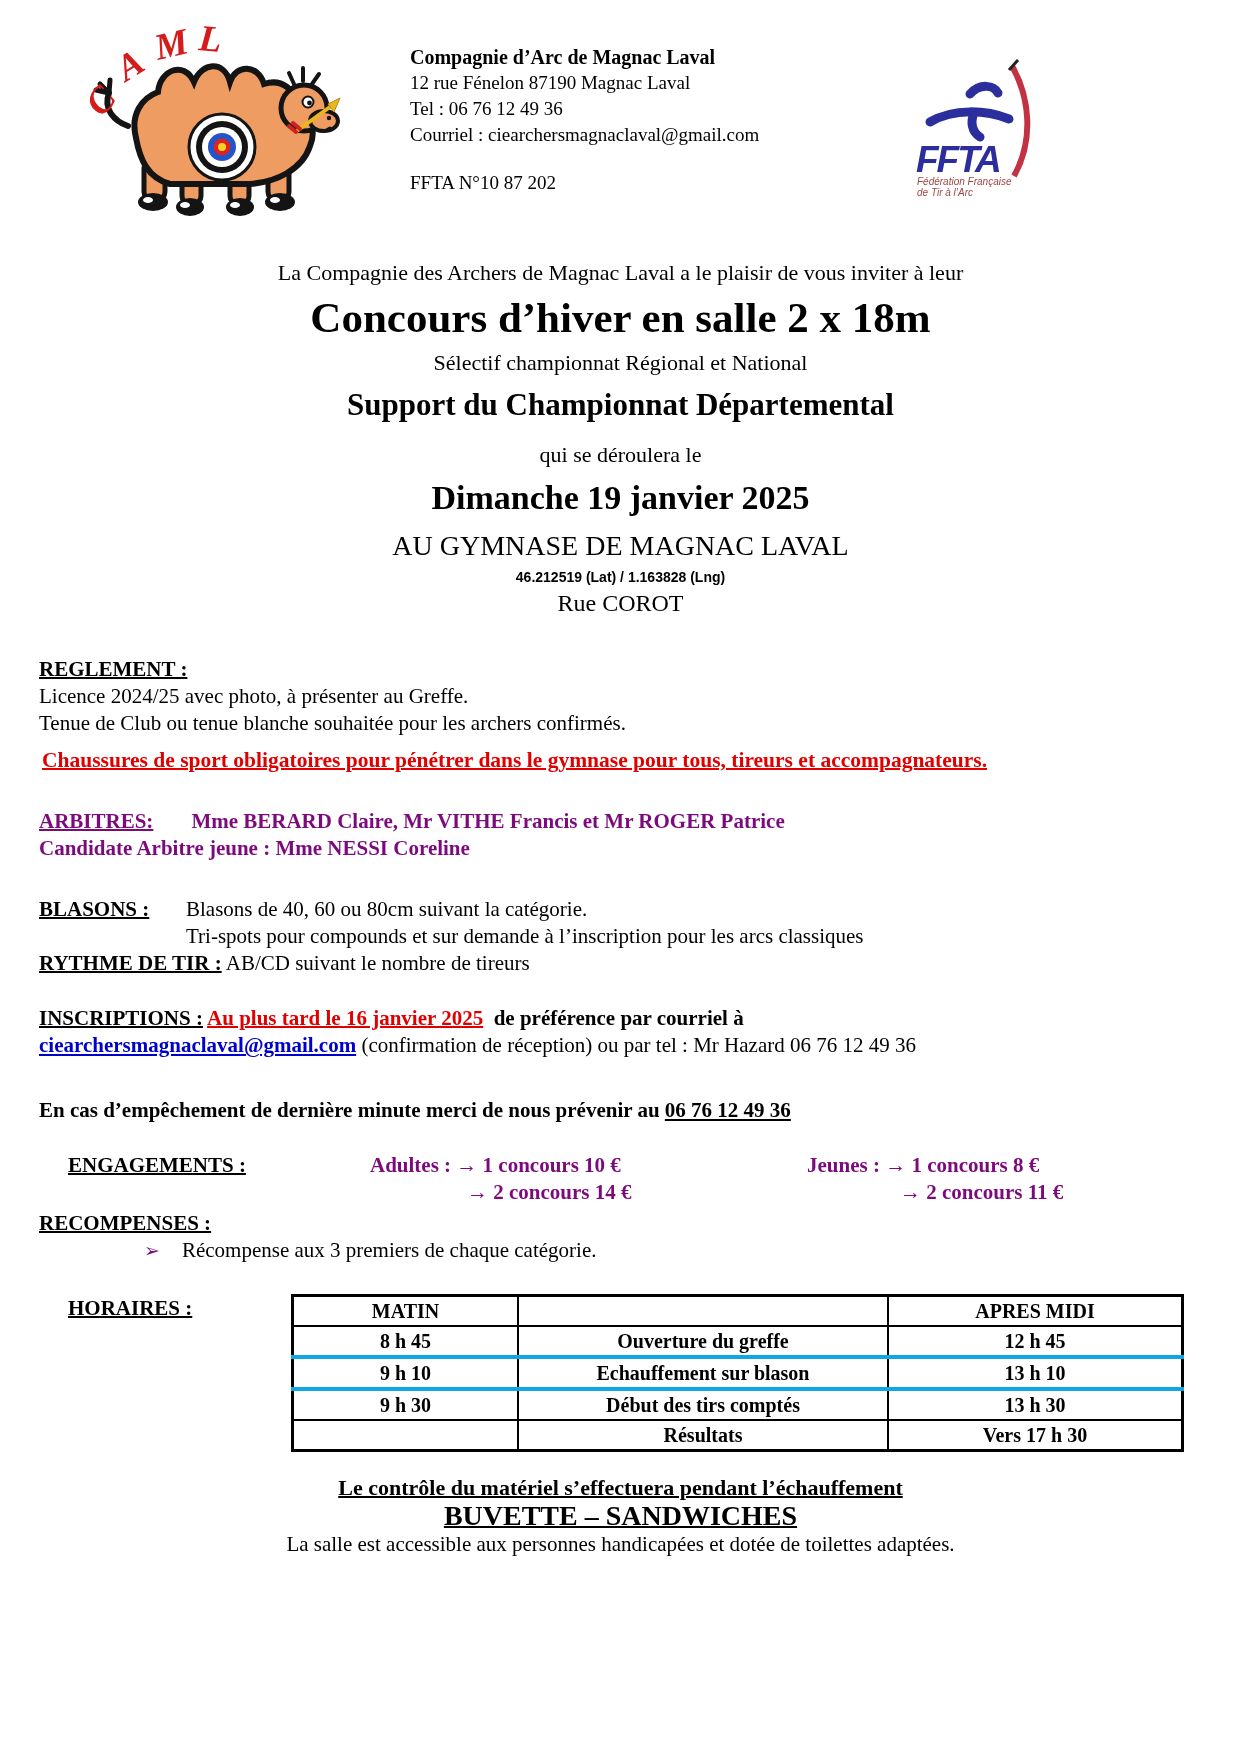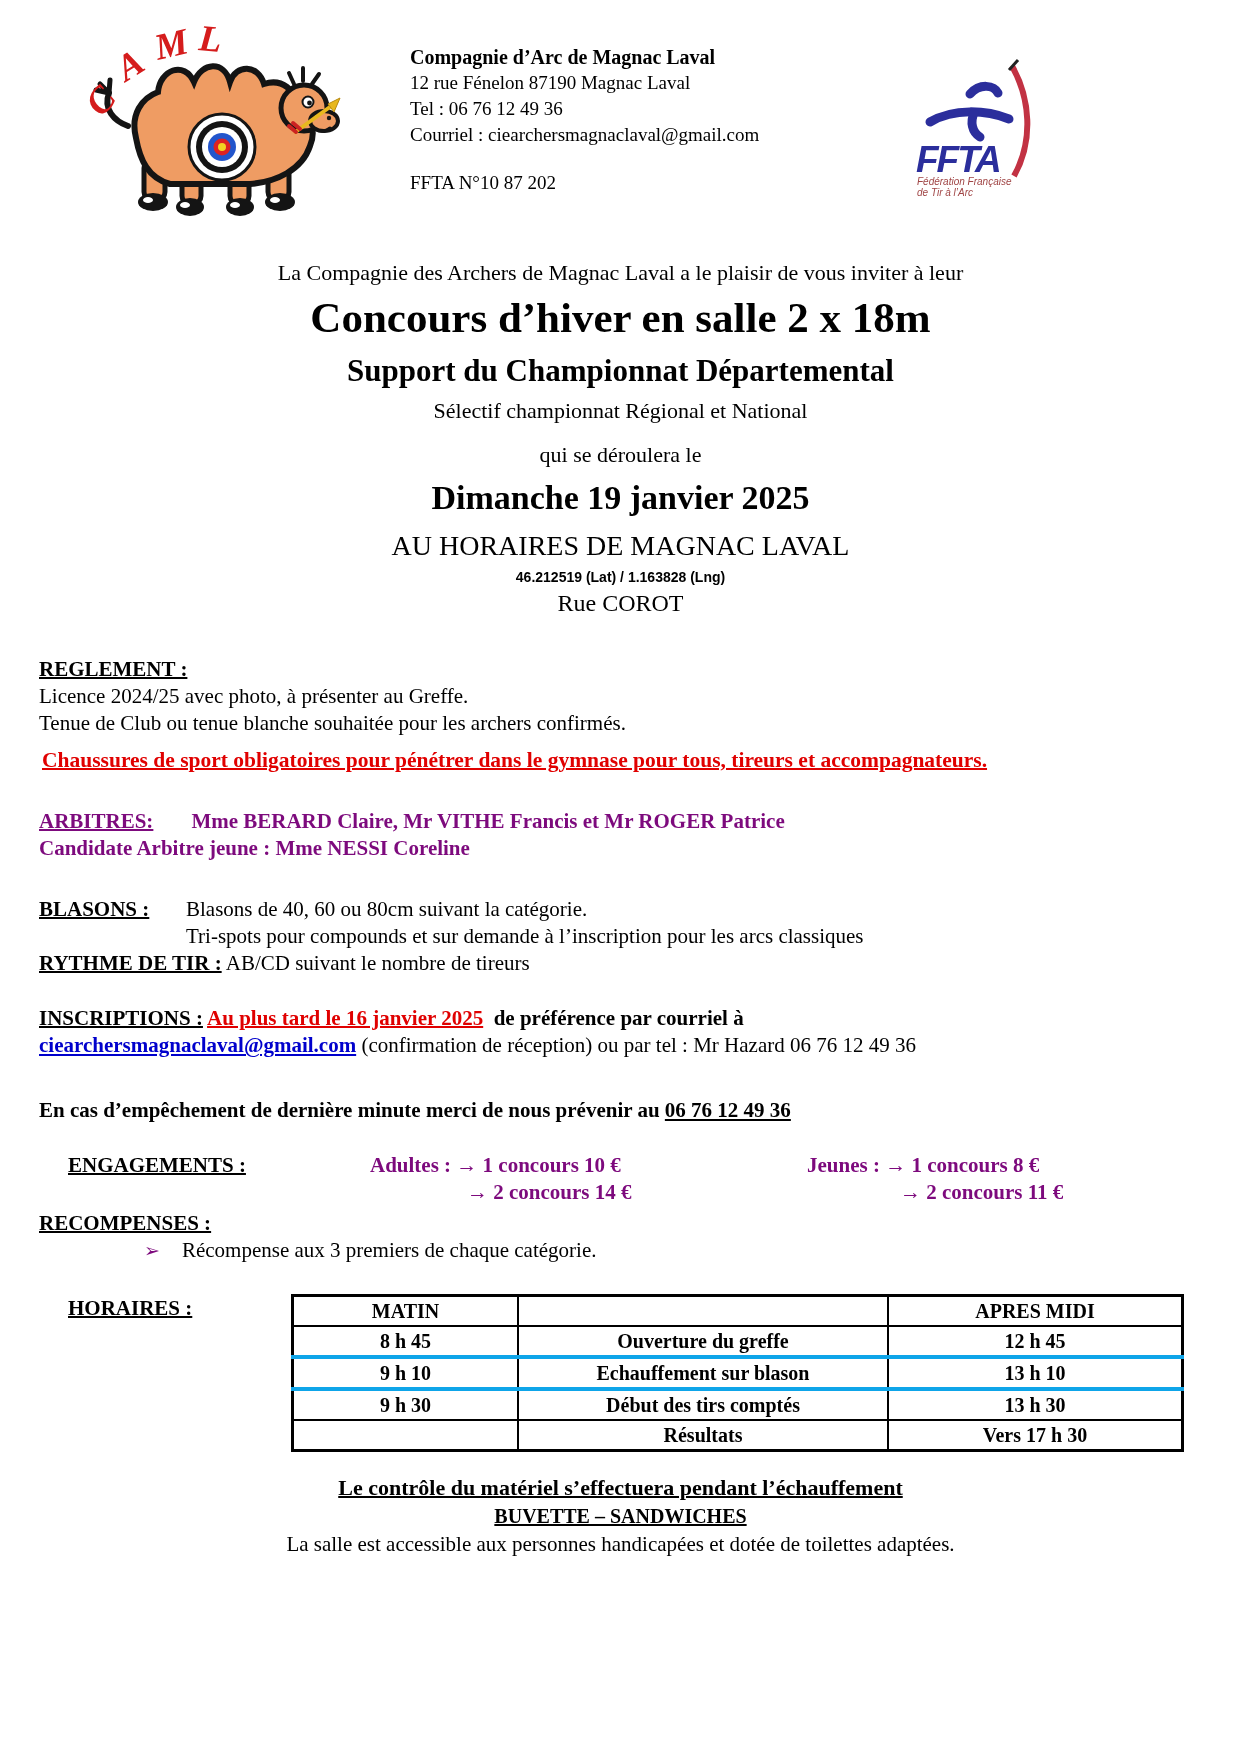--- a/index.html
+++ b/index.html
@@ -60,21 +60,21 @@
   table.hours{border-collapse:collapse;margin-left:291px;font-size:20px;font-weight:bold;}
   table.hours td{border:2px solid #000;height:28px;text-align:center;padding:0 6px;}
   table.hours{border:3px solid #000;}
   table.hours .c1{width:211px;}
   table.hours .c2{width:356px;}
   table.hours .c3{width:280px;}
   table.hours tr.thick td{border-bottom:4px solid #0ea5e9;}
   
   .footer{margin-top:20px;text-align:center;}
   .f-controle{font-size:22px;font-weight:bold;text-decoration:underline;text-decoration-thickness:2px;line-height:28px;}
-  .f-buvette{font-size:20px;font-weight:bold;text-decoration:underline;text-decoration-thickness:2px;line-height:28px;}
+  .f-buvette{font-size:28px;font-weight:bold;text-decoration:underline;text-decoration-thickness:2px;line-height:28px;}
   .f-access{font-size:21px;line-height:28px;}
 </style>
 </head>
 <body>
 
 <div class="page" style="--purple:#7d0a7d;--red:#e00000;--blue:#0000cc;">
 
   <div class="header">
 
     <svg class="camel-logo" width="258" height="196" viewBox="0 0 258 196">
@@ -156,25 +156,25 @@
         </g>
       </g>
       <text x="4" y="114" font-family="Liberation Sans, sans-serif" font-weight="bold" font-style="italic" font-size="37" letter-spacing="-2" fill="#2b2e9c">FFTA</text>
       <text x="5" y="127" font-family="Liberation Sans, sans-serif" font-style="italic" font-size="10" fill="#a04545">Fédération Française</text>
       <text x="5" y="138" font-family="Liberation Sans, sans-serif" font-style="italic" font-size="10" fill="#a04545">de Tir à l’Arc</text>
     </svg>
   </div>
 
   <div class="c intro">La Compagnie des Archers de Magnac Laval a le plaisir de vous inviter à leur</div>
   <div class="c event-title">Concours d’hiver en salle 2 x 18m</div>
+  <div class="c event-subtitle">Sélectif championnat Régional et National</div>
   <div class="c support-title">Support du Championnat Départemental</div>
-  <div class="c event-subtitle">Sélectif championnat Régional et National</div>
   <div class="c when-intro">qui se déroulera le</div>
   <div class="c event-date">Dimanche 19 janvier 2025</div>
-  <div class="c venue">AU HORAIRES DE MAGNAC LAVAL</div>
+  <div class="c venue">AU GYMNASE DE MAGNAC LAVAL</div>
   <div class="c coords">46.212519 (Lat) / 1.163828 (Lng)</div>
   <div class="c street">Rue COROT</div>
 
   <div class="sec sec-reglement">
     <div><span class="h-ul">REGLEMENT :</span></div>
     <div>Licence 2024/25 avec photo, à présenter au Greffe.</div>
     <div>Tenue de Club ou tenue blanche souhaitée pour les archers confirmés.</div>
   </div>
   <div class="warning-line">Chaussures de sport obligatoires pour pénétrer dans le gymnase pour tous, tireurs et accompagnateurs.</div>
 

